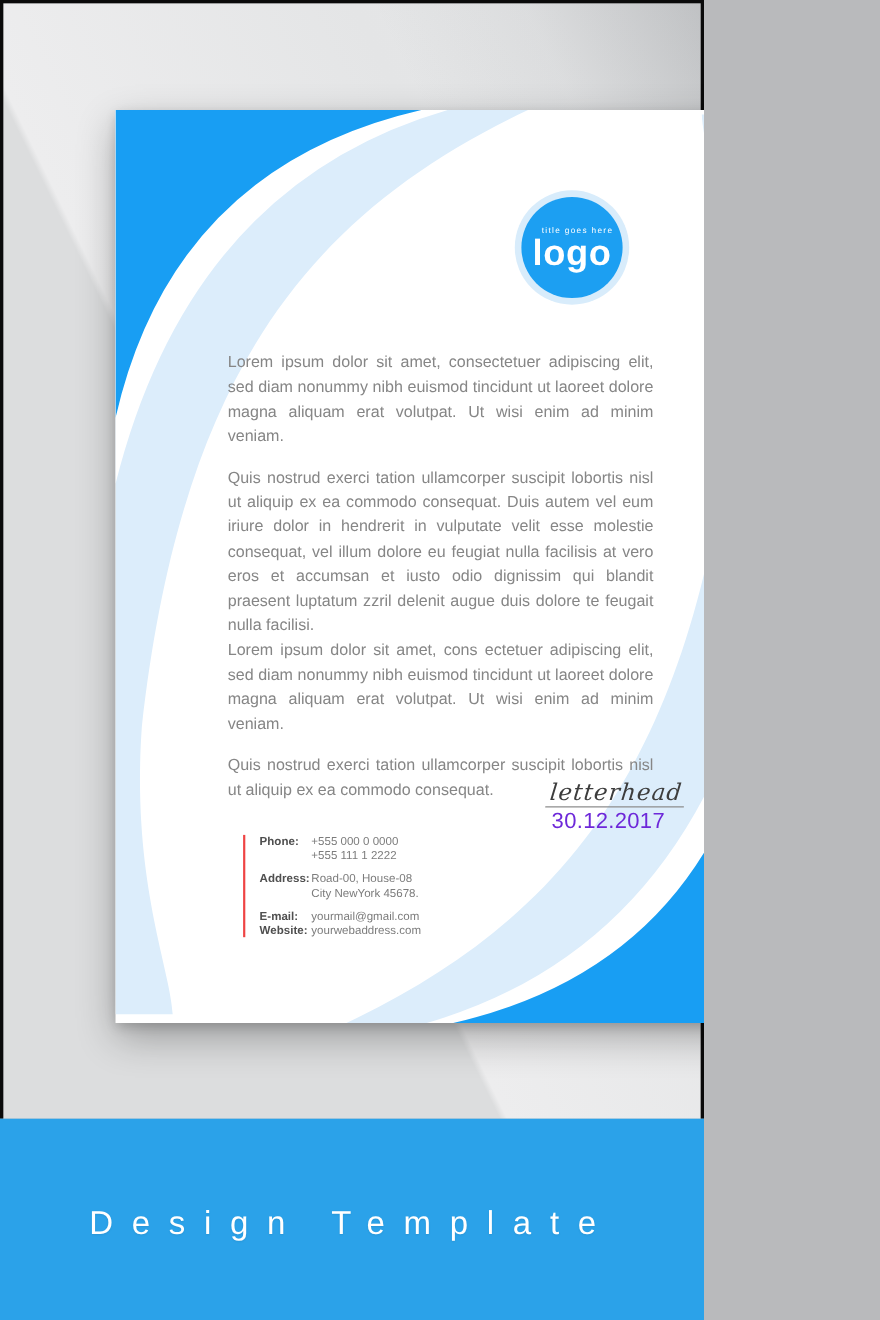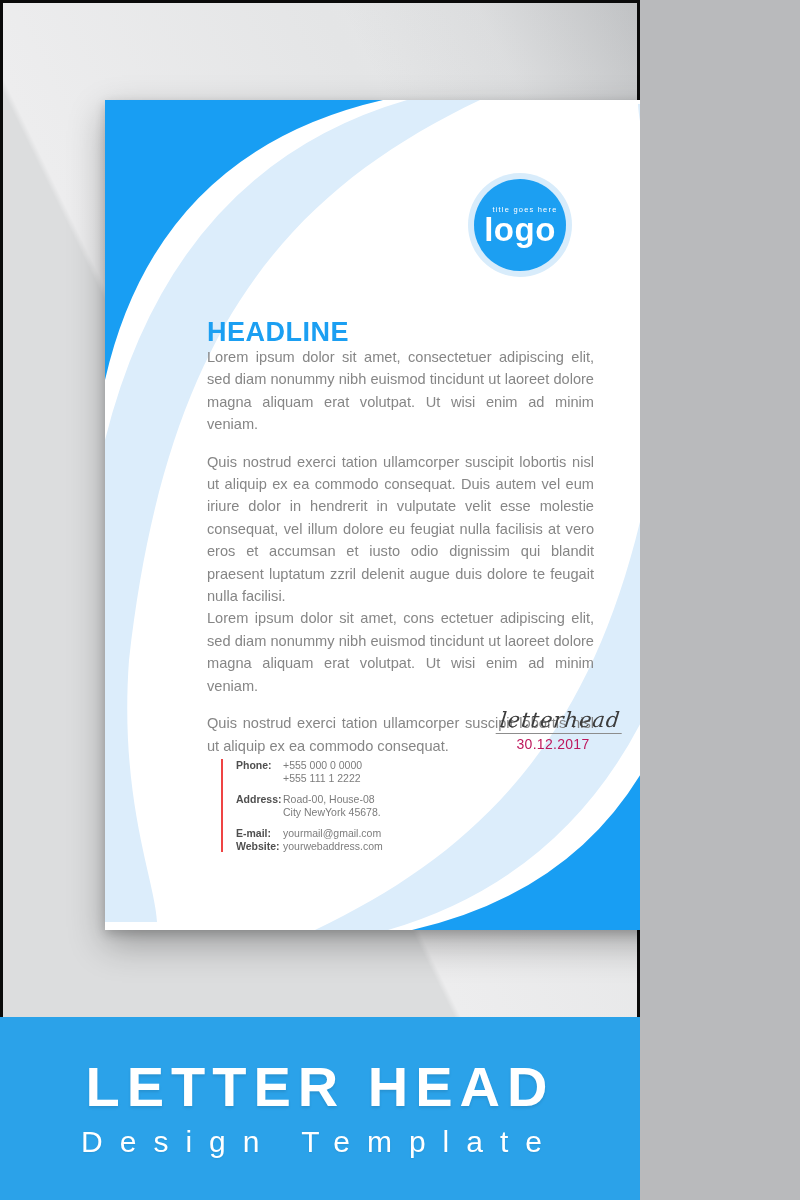--- a/index.html
+++ b/index.html
@@ -44,21 +44,21 @@
     text-align:justify;
   }
   .content p.joined{margin-bottom:0;}
   
   .signature{position:absolute;left:392px;top:608px;width:112px;text-align:center;z-index:2;}
   .signature .script{
     display:inline-block;font-family:"DejaVu Serif",serif;font-style:italic;
     font-size:21px;color:#3d3d3d;line-height:24px;letter-spacing:1px;
     border-bottom:1px solid #8d8d8d;padding:0 3px 1px 3px;transform:skewX(-6deg);
   }
-  .signature .date{font-size:14px;color:#be185d;margin-top:2px;letter-spacing:0.3px;}
+  .signature .date{font-size:20px;color:#6d28d9;margin-top:2px;letter-spacing:0.3px;}
   
   .contact{
     position:absolute;left:116px;top:659px;z-index:2;
     border-left:2px solid #ef4444;padding-left:13px;
     font-size:10.5px;line-height:12.5px;color:#7c7c7c;
   }
   .contact .grp{display:flex;margin-bottom:9px;}
   .contact .grp.tight{margin-bottom:0;}
   .contact .lbl{font-weight:bold;color:#4f4f4f;min-width:47px;}
   
@@ -98,21 +98,20 @@
     <div class="inner">
 
       <div class="logo">
         <div class="disc">
           <div class="tagline">title goes here</div>
           <div class="word">logo</div>
         </div>
       </div>
 
       <div class="content">
-        <h1 class="headline">HEADLINE</h1>
         <p>Lorem ipsum dolor sit amet, consectetuer adipiscing elit, sed diam nonummy nibh euismod tincidunt ut laoreet dolore magna aliquam erat volutpat. Ut wisi enim ad minim veniam.</p>
         <p class="joined">Quis nostrud exerci tation ullamcorper suscipit lobortis nisl ut aliquip ex ea commodo consequat. Duis autem vel eum iriure dolor in hendrerit in vulputate velit esse molestie consequat, vel illum dolore eu feugiat nulla facilisis at vero eros et accumsan et iusto odio dignissim qui blandit praesent luptatum zzril delenit augue duis dolore te feugait nulla facilisi.</p>
         <p>Lorem ipsum dolor sit amet, cons ectetuer adipiscing elit, sed diam nonummy nibh euismod tincidunt ut laoreet dolore magna aliquam erat volutpat. Ut wisi enim ad minim veniam.</p>
         <p>Quis nostrud exerci tation ullamcorper suscipit lobortis nisl ut aliquip ex ea commodo consequat.</p>
       </div>
 
       <div class="signature">
         <span class="script">letterhead</span>
         <div class="date">30.12.2017</div>
       </div>
@@ -135,17 +134,16 @@
         <div class="grp tight">
           <span class="lbl">Website:</span>
           <span class="val">yourwebaddress.com</span>
         </div>
       </div>
 
     </div>
   </div>
 
   <div class="banner">
-    <div class="title">LETTER HEAD</div>
     <div class="subtitle">Design Template</div>
   </div>
 
 </div>
 
 </body></html>

